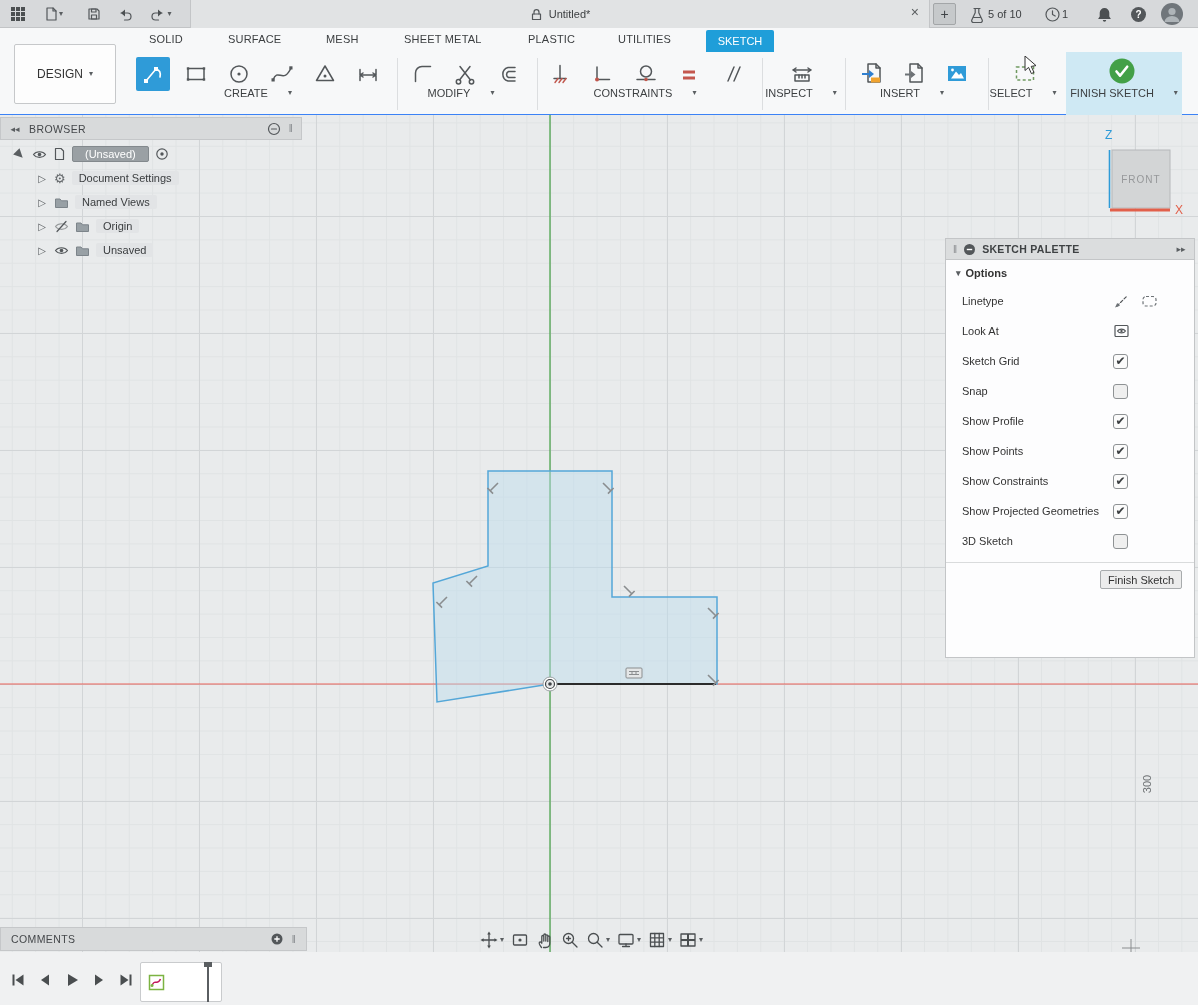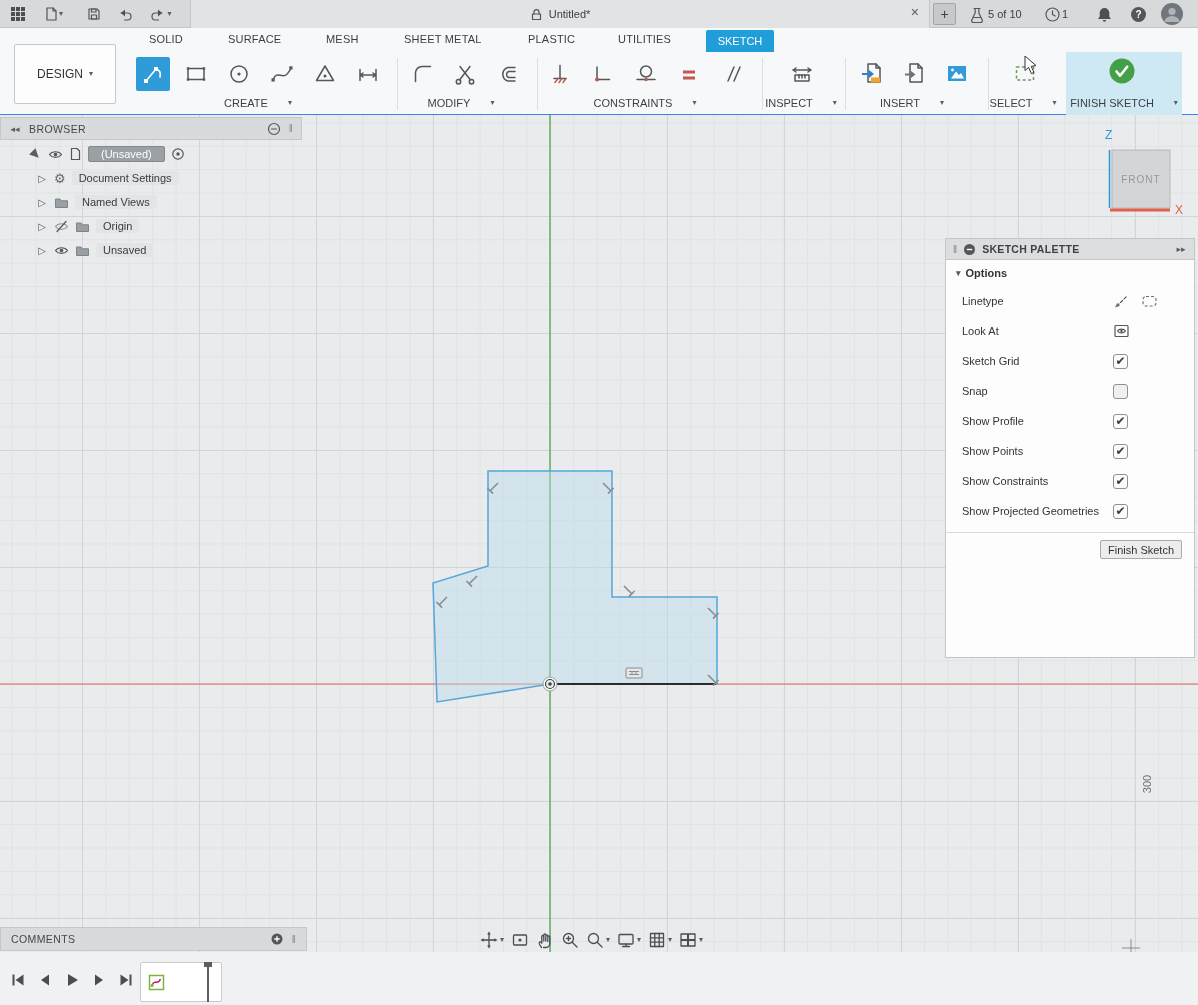--- a/index.html
+++ b/index.html
@@ -35,21 +35,21 @@
 
 
 #toolbar{left:0;top:28px;width:1198px;height:87px;background:#f7f8f9;border-bottom:1px solid #3b82f6;z-index:25}
 .wtab{position:absolute;top:5px;font-size:11px;color:#3b3e40;letter-spacing:.2px}
 #tab-sketch{position:absolute;left:706px;top:2px;width:68px;height:22px;background:#1f9ed9;color:#fff;display:flex;align-items:center;justify-content:center;border-radius:2px 2px 0 0;font-size:11px}
 #designbox{position:absolute;left:14px;top:16px;width:102px;height:60px;background:#fdfdfd;border:1px solid #c6c8ca;border-radius:2px;display:flex;align-items:center;justify-content:center;gap:6px;font-size:12px;color:#333}
 .tool{position:absolute;top:29px;width:34px;height:34px;display:flex;align-items:center;justify-content:center;border-radius:2px}
 .tool svg{width:26px;height:26px}
 .tool.active{background:#2f9bd8}
 .gsep{position:absolute;top:30px;width:1px;height:52px;background:#dcdee0}
-.glabel{position:absolute;top:69px;font-size:11px;color:#3c3f41;text-align:right;display:flex;align-items:center;justify-content:center;gap:20px}
+.glabel{position:absolute;top:59px;font-size:11px;color:#3c3f41;text-align:right;display:flex;align-items:center;justify-content:center;gap:20px}
 .caret{font-size:8px;color:#5a5e61;line-height:1}
 #finishzone{position:absolute;left:1066px;top:24px;width:116px;height:63px;background:#cfe9f4}
 
 
 #browser-head{left:0;top:117px;width:302px;height:23px;background:#d8dadb;border:1px solid #c5c7c9;display:flex;align-items:center;padding:0 8px;gap:8px;z-index:10}
 #browser-head .ttl{font-size:10.5px;color:#44474a;letter-spacing:.4px}
 #browser-tree{left:0;top:142px;width:302px;z-index:10}
 .trow{display:flex;align-items:center;height:24px;gap:6px}
 .trow .pill{background:#e2e4e6;padding:1px 7px;border-radius:2px;color:#3a3d3f}
 .tri{color:#5a5e61;font-size:10px;width:12px;text-align:center}
@@ -435,21 +435,21 @@
     <span class="tri" style="font-size:9px">◂◂</span>
     <span class="ttl">BROWSER</span>
     <span style="flex:1"></span>
     <svg width="14" height="14">
         <circle class="ic2" cx="7" cy="7" r="5.5" fill="#fdfdfd"></circle>
         <path class="ic2" d="M4.5,7 h5"></path>
       </svg>
     <span class="grip">‖</span>
   </div>
   <div id="browser-tree" class="abs">
-    <div class="trow" style="padding-left:28px">
+    <div class="trow" style="padding-left:12px">
       <svg width="14" height="14">
           <polygon points="3,3 12,7.5 3,12" fill="#5a5e61" transform="rotate(45 7.5 7.5)"></polygon>
         </svg>
       <svg width="15" height="13">
           <path class="ic2" d="M1.5,6.5 C4,2.8 11,2.8 13.5,6.5 C11,10.2 4,10.2 1.5,6.5 Z"></path>
           <circle cx="7.5" cy="6.5" r="1.8" fill="#53575a"></circle>
         </svg>
       <svg width="13" height="14">
           <path class="ic2" d="M2.5,1.5 H8 L10.5,4 V12.5 H2.5 Z" fill="#fdfdfd"></path>
         </svg>
@@ -571,20 +571,26 @@
     <div class="prow">
       <span>Show Constraints</span>
       <span class="ctrl">
           <span class="cb" data-checked="true"></span>
         </span>
     </div>
     <div class="prow">
       <span>Show Projected Geometries</span>
       <span class="ctrl">
           <span class="cb" data-checked="true"></span>
+        </span>
+    </div>
+    <div class="prow">
+      <span>3D Sketch</span>
+      <span class="ctrl">
+          <span class="cb" data-checked="false"></span>
         </span>
     </div>
     <div id="pal-div"></div>
     <div id="finish-btn">
       <span>Finish Sketch</span>
     </div>
   </div>
 
   <div id="comments" class="abs">
     <span class="ttl">COMMENTS</span>

